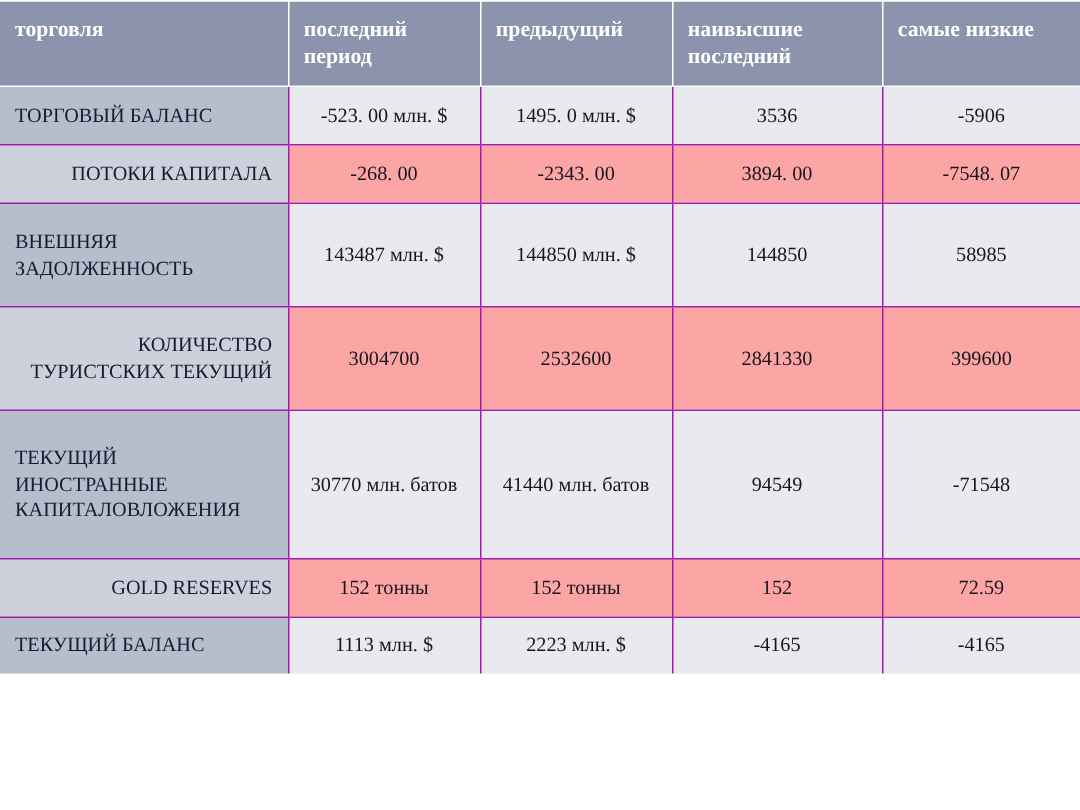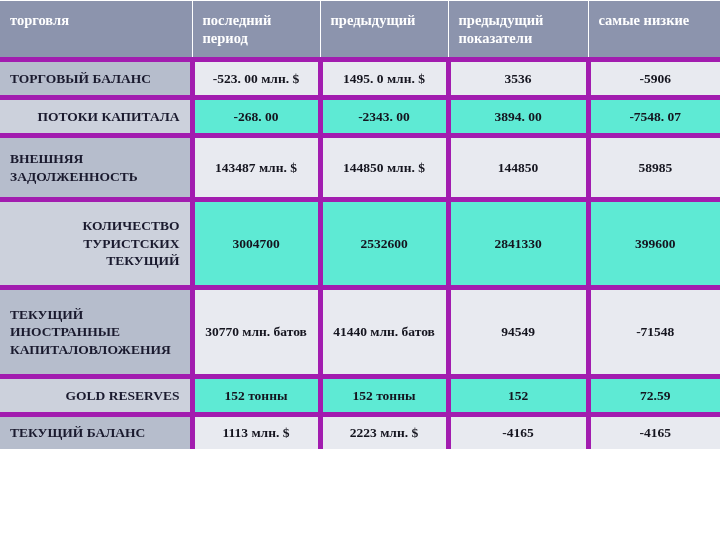--- a/index.html
+++ b/index.html
@@ -37,26 +37,25 @@
     line-height: 1.25;
   }
   thead th.first {
     border-left: none;
   }
   thead th.last {
     border-right: none;
   }
 
   tbody td {
-    border: 5px solid #a21caf;
+    border: 1px solid #a21caf;
     font-size: 13.5px;
     line-height: 1.3;
     padding: 2px 10px;
     vertical-align: middle;
-    font-weight: bold;
   }
   tbody td.label {
     background: #b6bdcc;
     color: #1a1a2e;
     text-align: left;
     font-size: 13.5px;
     padding-left: 10px;
     border-left: none;
   }
   tbody td.val {
@@ -65,21 +64,21 @@
     text-align: center;
   }
   tbody td.val.last {
     border-right: none;
   }
   tbody tr.alt td.label {
     background: #ccd1dc;
     text-align: right;
   }
   tbody tr.alt td.val {
-    background: #5eead4;
+    background: #fca5a5;
   }
   tbody tr:last-child td {
     border-bottom: none;
   }
 </style>
 </head>
 <body>
 
 <table class="trade-table">
   <colgroup>
@@ -87,21 +86,21 @@
       <col class="c1">
       <col class="c2">
       <col class="c3">
       <col class="c4">
   </colgroup>
   <thead>
     <tr>
       <th class="first">торговля</th>
       <th>последний период</th>
       <th>предыдущий</th>
-      <th>предыдущий показатели</th>
+      <th>наивысшие последний</th>
       <th class="last">самые низкие</th>
     </tr>
   </thead>
   <tbody>
     <tr>
       <td class="label">ТОРГОВЫЙ БАЛАНС</td>
       <td class="val">-523. 00 млн. $</td>
       <td class="val">1495. 0 млн. $</td>
       <td class="val">3536</td>
       <td class="val last">-5906</td>

